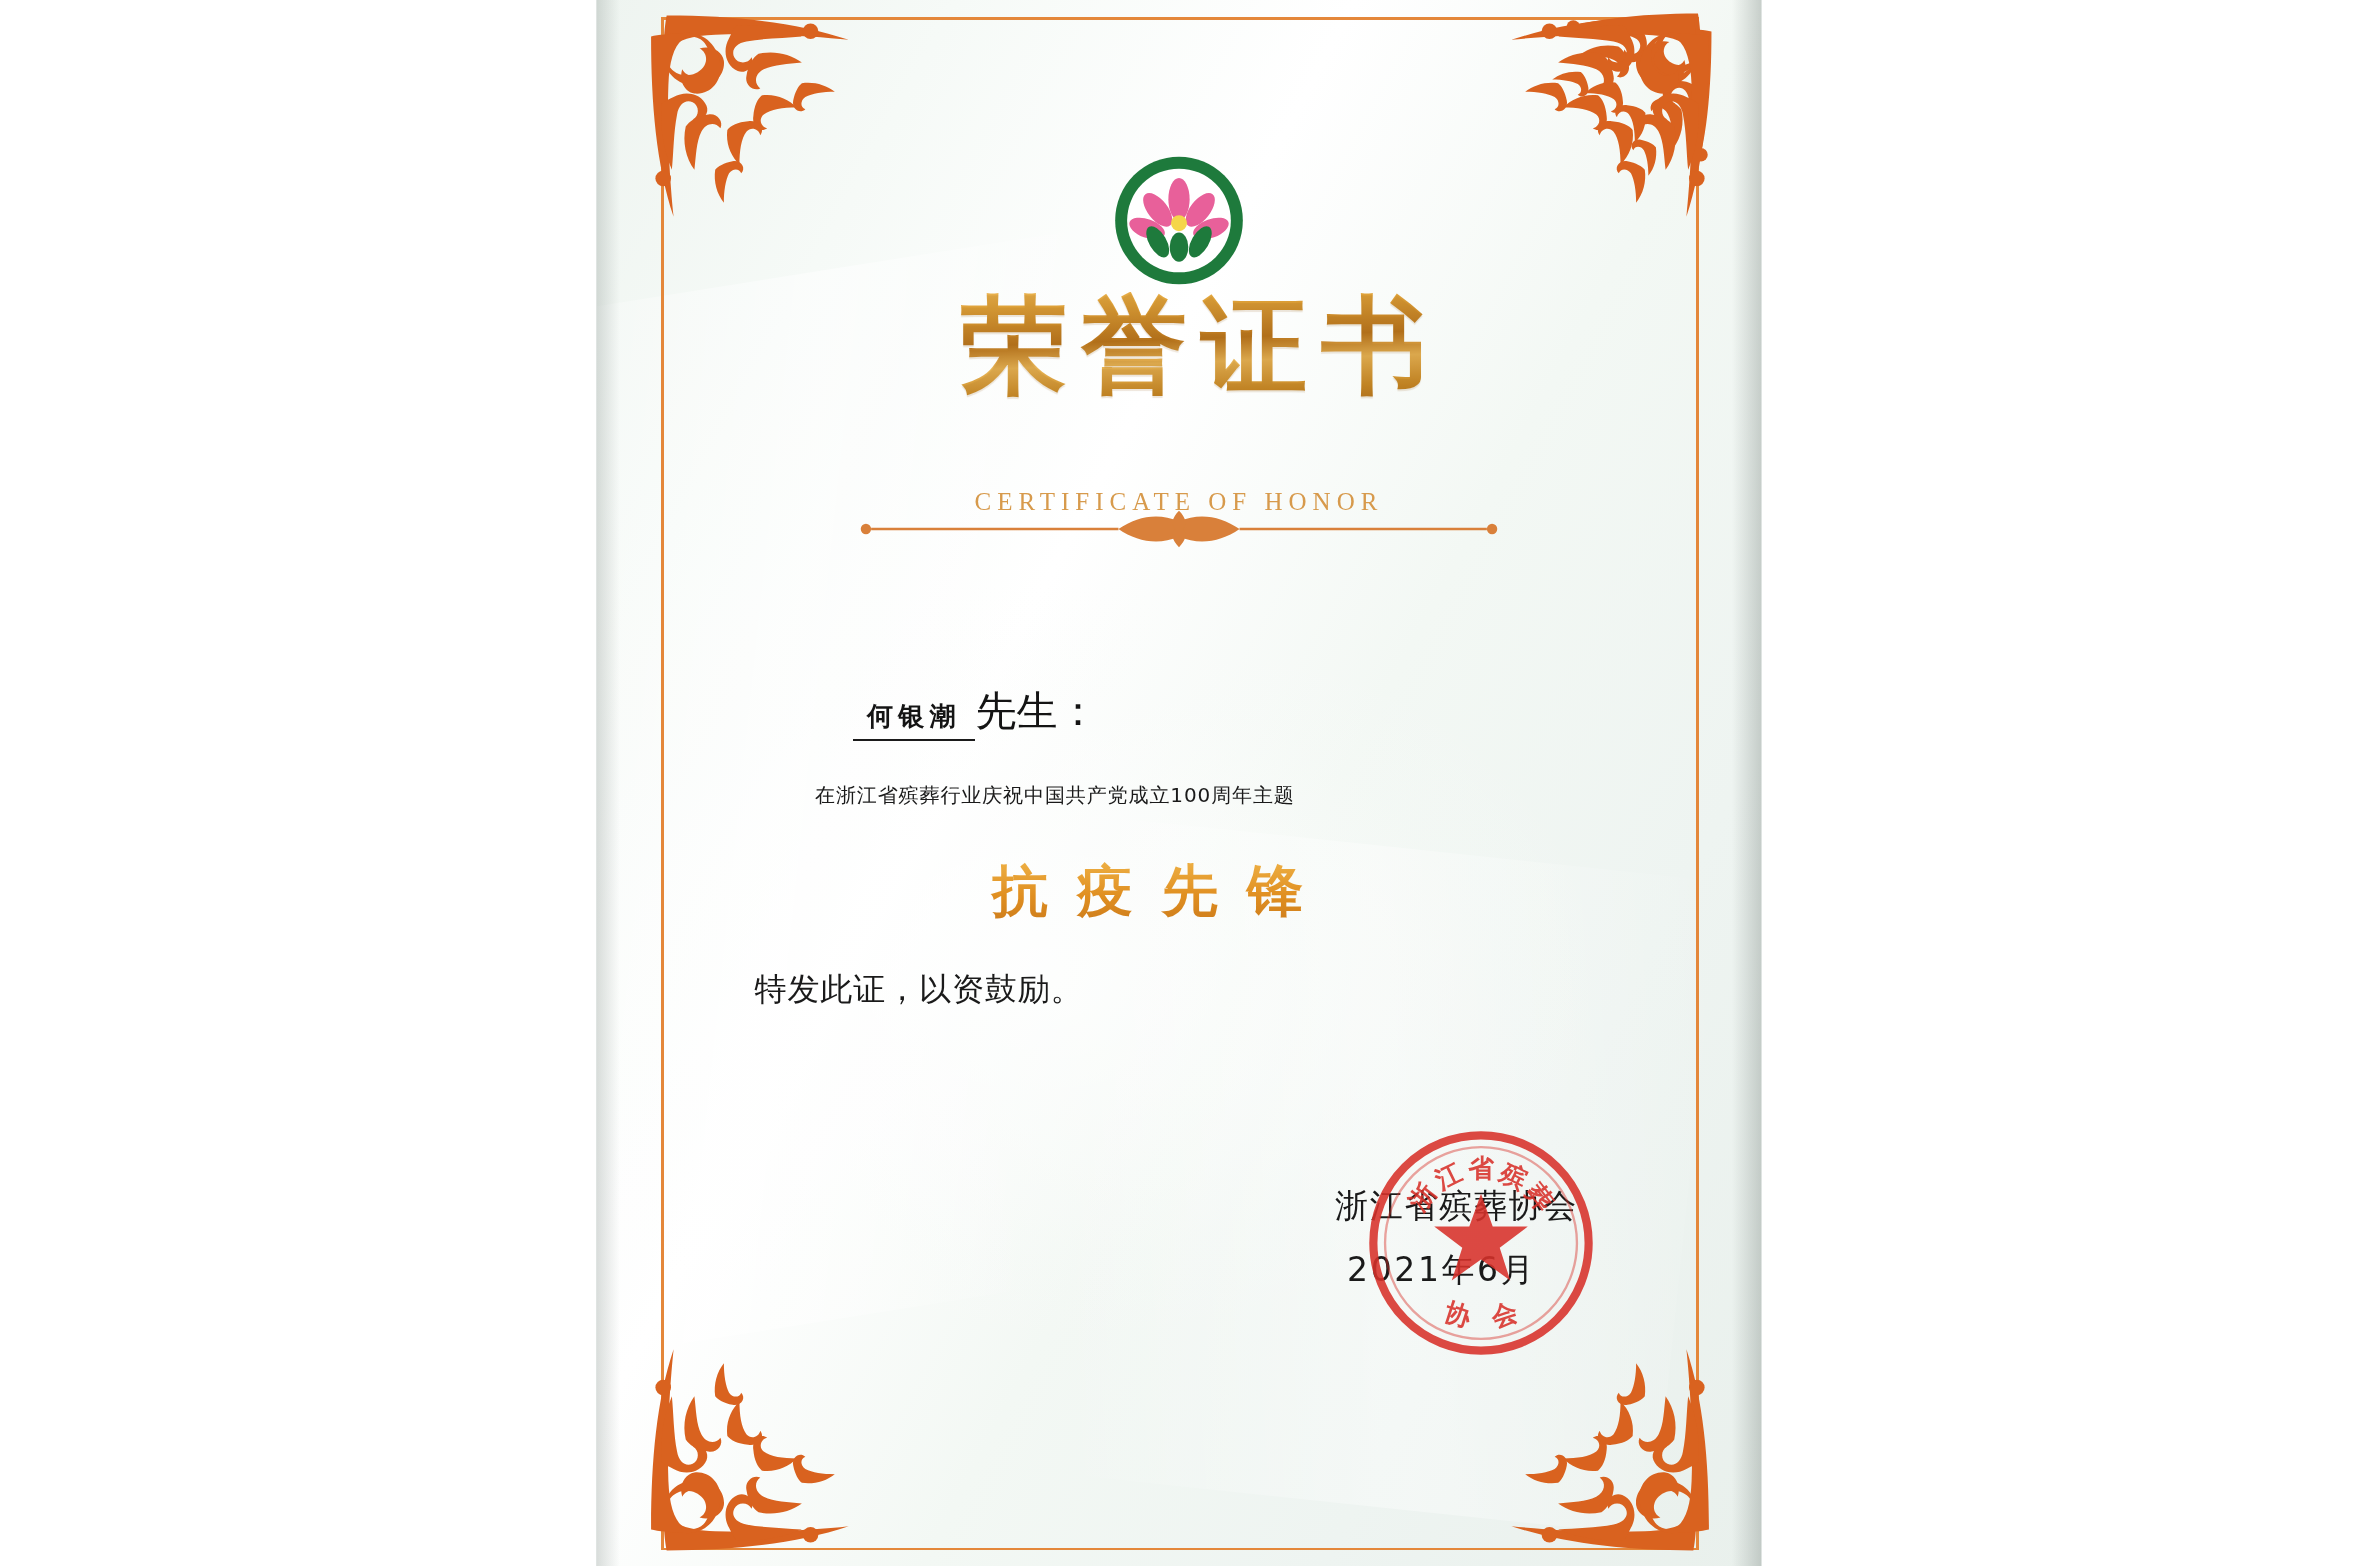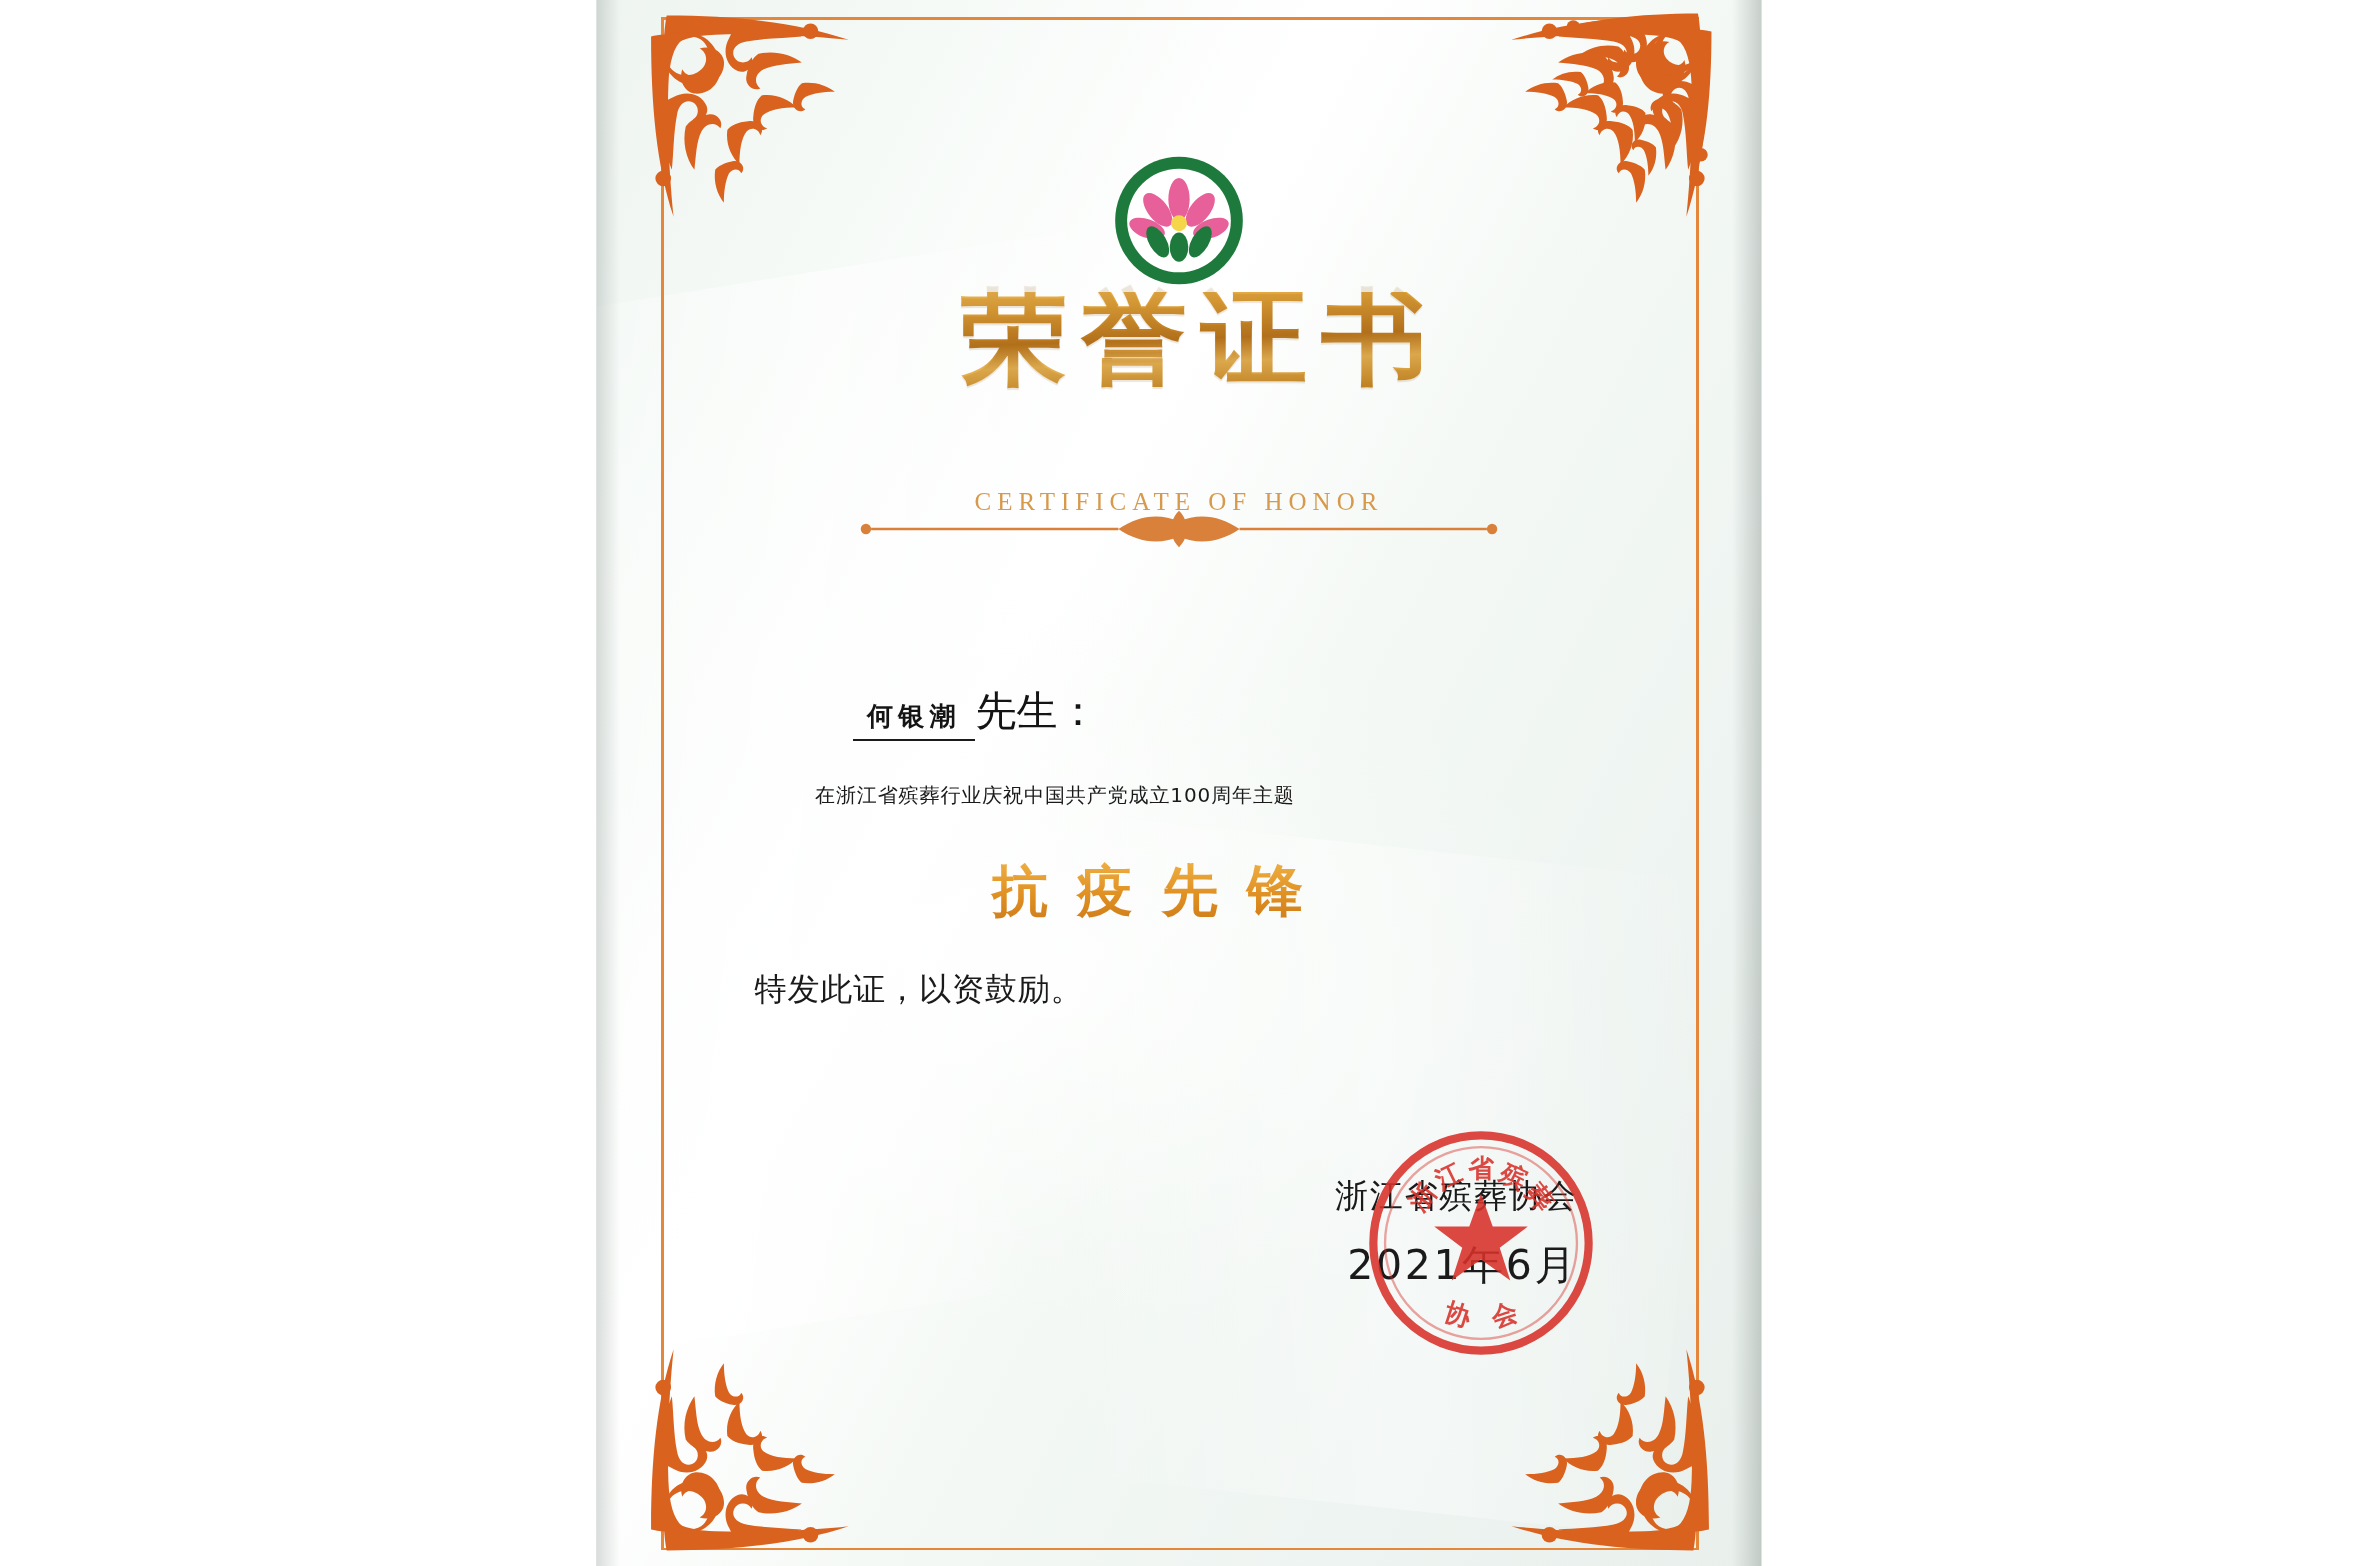--- a/index.html
+++ b/index.html
@@ -96,21 +96,21 @@
     width: 133px;
     height: 133px;
   }
 
   
   #title-cn {
     position: absolute;
     left: 0; right: 0;
     top: 292px;
     text-align: center;
-    font-family: Liberation Mono, monospace;
+    font-family: Liberation Sans, sans-serif;
     font-weight: bold;
     font-size: 106px;
     letter-spacing: 14px;
     line-height: 1;
     background: linear-gradient(178deg, #f3c263 0%, #e0a33a 20%, #b8741c 46%, #e9b657 62%, #c98a26 82%, #a9671a 100%);
     -webkit-background-clip: text;
     background-clip: text;
     color: transparent;
     text-shadow: 0 1.7px 0.9px rgba(140,90,20,0.15);
     padding-left: 44px;
@@ -202,24 +202,23 @@
     text-align: left;
     font-family: "DejaVu Sans", "Liberation Sans", sans-serif;
     color: #1a1a1a;
   }
   #issuer {
     font-size: 33px;
     letter-spacing: 1.7px;
     margin-bottom: 19px;
   }
   #issue-date {
-    font-size: 41px;
+    font-size: 33px;
     letter-spacing: 2.6px;
     padding-left: 12px;
-    text-align: right;
   }
   #seal {
     position: absolute;
     right: 163px;
     bottom: 206px;
     width: 234px;
     height: 234px;
     opacity: 0.88;
   }
 </style>

